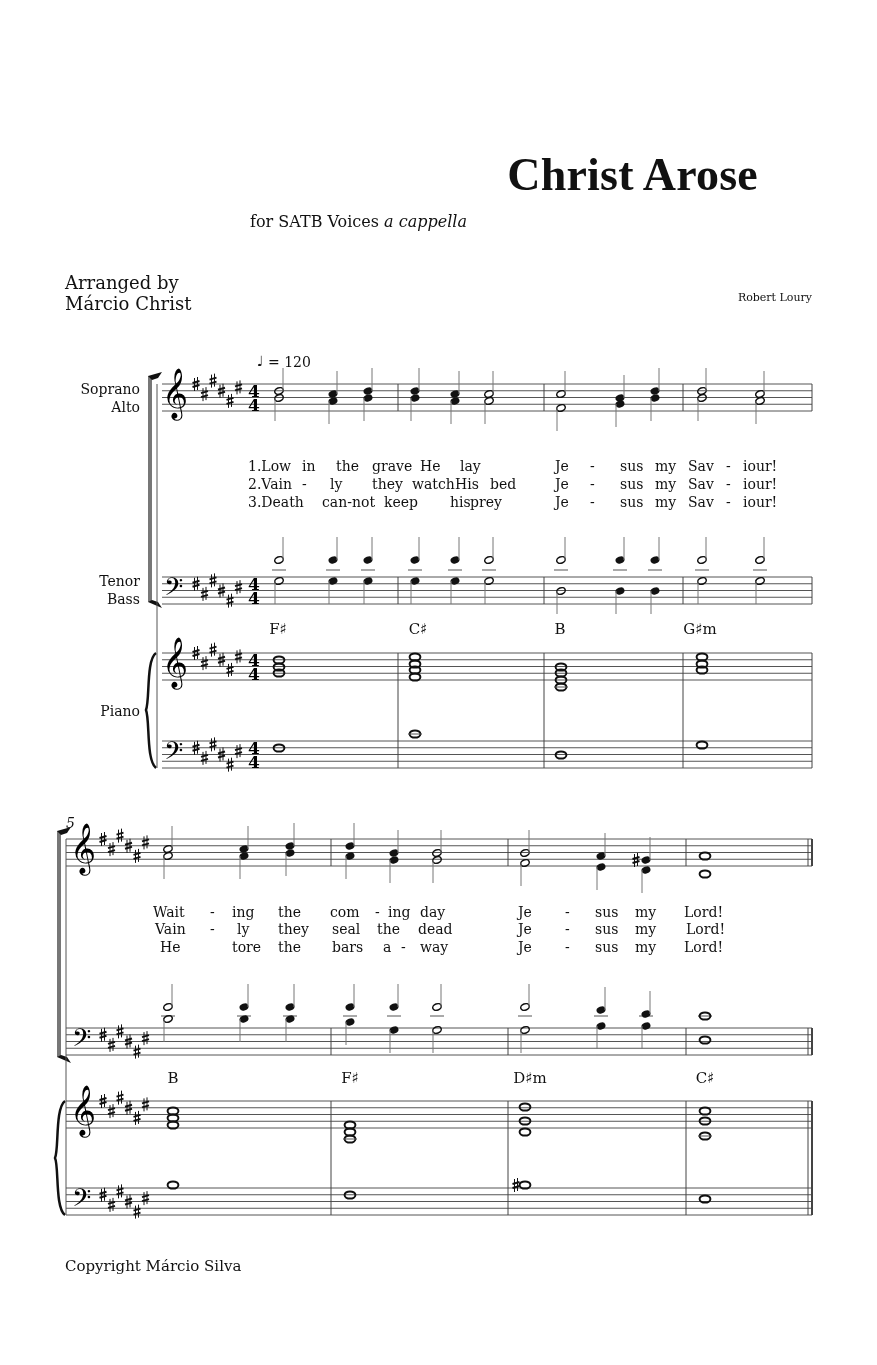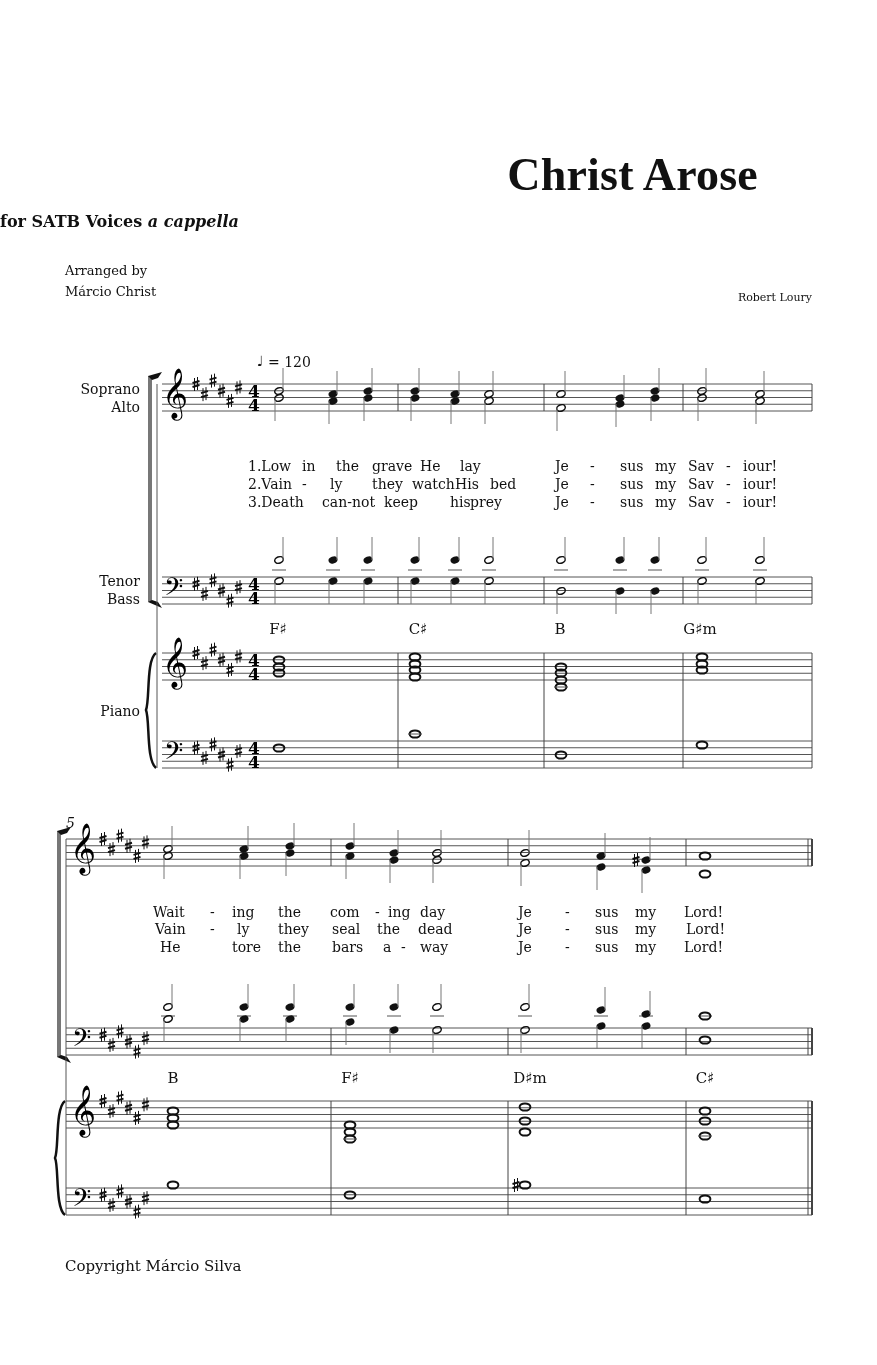--- a/index.html
+++ b/index.html
@@ -1,23 +1,23 @@
 <!DOCTYPE html>
 <html><head>
 <meta charset="utf-8">
 <style>
   html, body { margin: 0; padding: 0; background: #ffffff; }
   body { width: 877px; height: 1365px; position: relative; overflow: hidden;
          font-family: "DejaVu Serif", "Liberation Serif", serif; color: #111; }
   .abs { position: absolute; }
   .title { left: 0; width: 758px; top: 148px; text-align: right; font-size: 46px;
            font-weight: bold; font-family: "Liberation Serif", "DejaVu Serif", serif; letter-spacing: 0.2px; }
-  .subtitle { left: 0; width: 717px; top: 212px; font-size: 16px; font-weight: bold; }
+  .subtitle { left: 0; width: 717px; top: 212px; text-align: center; font-size: 16px; }
   .subtitle i { font-style: italic; }
-  .arranger { left: 65px; top: 260px; font-size: 13px; line-height: 21px; }
+  .arranger { left: 65px; top: 272px; font-size: 18px; line-height: 21px; }
   .composer { right: 65px; top: 291px; font-size: 11px; }
   .copyright { left: 65px; top: 1257px; font-size: 15px; text-align: right; }
   svg.score { position: absolute; left: 0; top: 0; }
   .lbl { font-family: "DejaVu Serif", "Liberation Serif", serif; font-size: 14px; fill: #111; }
   .lyr { font-family: "DejaVu Serif", "Liberation Serif", serif; font-size: 14px; fill: #111; }
   .chord { font-family: "DejaVu Serif", "Liberation Serif", serif; font-size: 15px; fill: #111; }
 </style>
 </head>
 <body>
 

